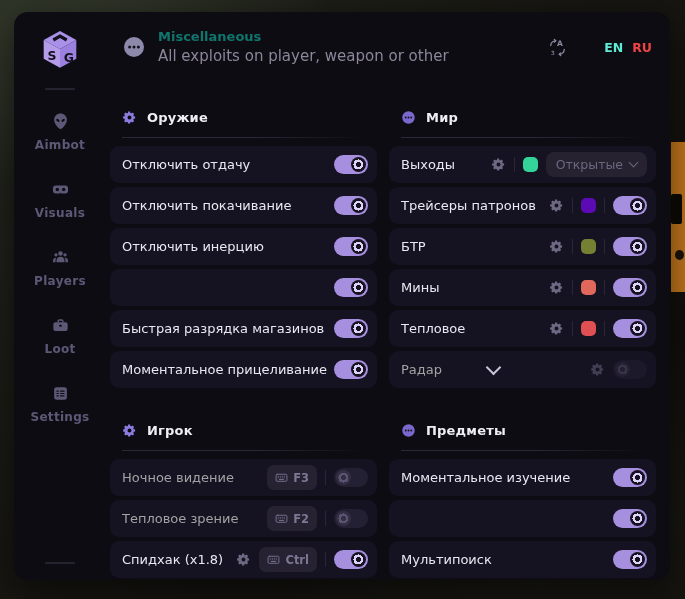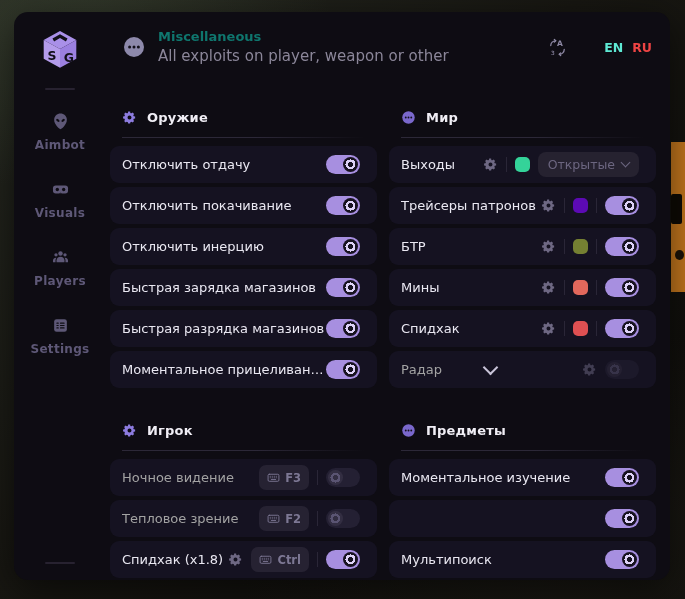--- a/index.html
+++ b/index.html
@@ -50,21 +50,21 @@
   .sec-head{display:flex;align-items:center;gap:10px;padding:0 12px;height:24px;}
   .sec-head .sec-ic{width:15px;height:15px;flex:0 0 15px;}
   .sec-ic svg{width:100%;height:100%;}
   .sec-ic.gear-style{color:#8d7cdf;}
   .sec-ic.dot-style{color:#7a68cc;}
   .sec-title{font-size:13px;font-weight:700;color:#f0eef5;letter-spacing:.2px;}
   .sec-div{height:1px;margin:8px 12px 0;background:linear-gradient(to right,#2c2838 0%,#2c2838 55%,rgba(44,40,56,0) 100%);}
   .rows{margin-top:8px;display:flex;flex-direction:column;gap:4px;}
 
   .row{height:37px;background:#151221;border-radius:9px;display:flex;align-items:center;
-    padding:0 17px 0 12px;font-size:13px;color:#eae8f2;}
+    padding:0 9px 0 12px;font-size:13px;color:#eae8f2;}
   .label{white-space:nowrap;overflow:hidden;text-overflow:ellipsis;}
   .label.dim{color:#a3a3a3;}
   .controls{margin-left:auto;display:flex;align-items:center;gap:8px;flex:0 0 auto;}
   .controls.dim{opacity:.5;}
   .vdiv{width:1px;height:15px;background:#2a2637;}
 
   .gear{width:15px;height:15px;color:#6e6883;cursor:pointer;}
   .gear svg{width:100%;height:100%;display:block;}
 
   .toggle{width:34px;height:19px;border-radius:10px;background:#242033;position:relative;cursor:pointer;flex:0 0 34px;}
@@ -133,20 +133,28 @@
             <circle cx="6.3" cy="8.6" r="2.1"></circle>
             <circle cx="17.7" cy="8.6" r="2.1"></circle>
           <path d="M12 11c2.8 0 5 2 5 4.6V18H7v-2.4C7 13 9.2 11 12 11z"></path>
           <path d="M6.3 12.2c-2.1 0-3.8 1.6-3.8 3.6V18h3.2v-2.4c0-1.2.4-2.4 1.2-3.3z"></path>
           <path d="M17.7 12.2c2.1 0 3.8 1.6 3.8 3.6V18h-3.2v-2.4c0-1.2-.4-2.4-1.2-3.3z"></path>
         </svg>
         <span>Players</span>
       </div>
       <div class="nav-item">
         <svg viewBox="0 0 24 24">
+          <path d="M9 8V6.5C9 5.7 9.7 5 10.5 5h3c.8 0 1.5.7 1.5 1.5V8" stroke="currentColor" stroke-width="1.8" fill="none"></path>
+          <rect x="3" y="8" width="18" height="11" rx="2.5" fill="currentColor"></rect>
+          <rect x="10.4" y="11" width="3.2" height="2.6" rx=".6" fill="#0e0c13"></rect>
+        </svg>
+        <span>Loot</span>
+      </div>
+      <div class="nav-item">
+        <svg viewBox="0 0 24 24">
           <rect x="4" y="4" width="16" height="16" rx="3" fill="currentColor"></rect>
           <path d="M7.5 9h1.6M7.5 12h1.6M7.5 15h1.6M12 9h4.5M12 12h4.5M12 15h4.5" stroke="#0e0c13" stroke-width="1.5" stroke-linecap="round"></path>
         </svg>
         <span>Settings</span>
       </div>
     </nav>
     <div class="sidebar-foot-div"></div>
   </aside>
 
   <div class="main">
@@ -207,21 +215,20 @@
             </div>
             <div class="row">
               <span class="label">Отключить инерцию</span>
               <span class="controls">
                   <span class="toggle on">
                     <span class="knob"></span>
                   </span>
                 </span>
             </div>
             <div class="row">
-              <span class="label">Быстрая зарядка магазинов</span>
               <span class="controls">
                   <span class="toggle on">
                     <span class="knob"></span>
                   </span>
                 </span>
             </div>
             <div class="row">
               <span class="label">Быстрая разрядка магазинов</span>
               <span class="controls">
                   <span class="toggle on">
@@ -387,21 +394,21 @@
                   </span>
                 <span class="vdiv"></span>
                 <span class="swatch" style="background: rgb(226, 104, 92);"></span>
                 <span class="vdiv"></span>
                 <span class="toggle on">
                     <span class="knob"></span>
                   </span>
               </span>
             </div>
             <div class="row">
-              <span class="label">Спидхак</span>
+              <span class="label">Тепловое</span>
               <span class="controls">
                 <span class="gear">
                     <svg viewBox="0 0 24 24" fill="currentColor">
                       <path fill-rule="evenodd" d="M12 15.2a3.2 3.2 0 1 1 0-6.4 3.2 3.2 0 0 1 0 6.4zm9-1.6v-3.2l-2.3-.4a7 7 0 0 0-.7-1.8l1.3-1.9-2.3-2.3-1.9 1.3a7 7 0 0 0-1.8-.7L13 2.3h-3.2l-.4 2.3a7 7 0 0 0-1.8.7L5.7 4 3.4 6.3l1.3 1.9a7 7 0 0 0-.7 1.8l-2.3.4v3.2l2.3.4a7 7 0 0 0 .7 1.8l-1.3 1.9 2.3 2.3 1.9-1.3a7 7 0 0 0 1.8.7l.4 2.3H13l.4-2.3a7 7 0 0 0 1.8-.7l1.9 1.3 2.3-2.3-1.3-1.9a7 7 0 0 0 .7-1.8z"></path>
                     </svg>
                   </span>
                 <span class="vdiv"></span>
                 <span class="swatch" style="background: rgb(223, 80, 82);"></span>
                 <span class="vdiv"></span>
                 <span class="toggle on">

